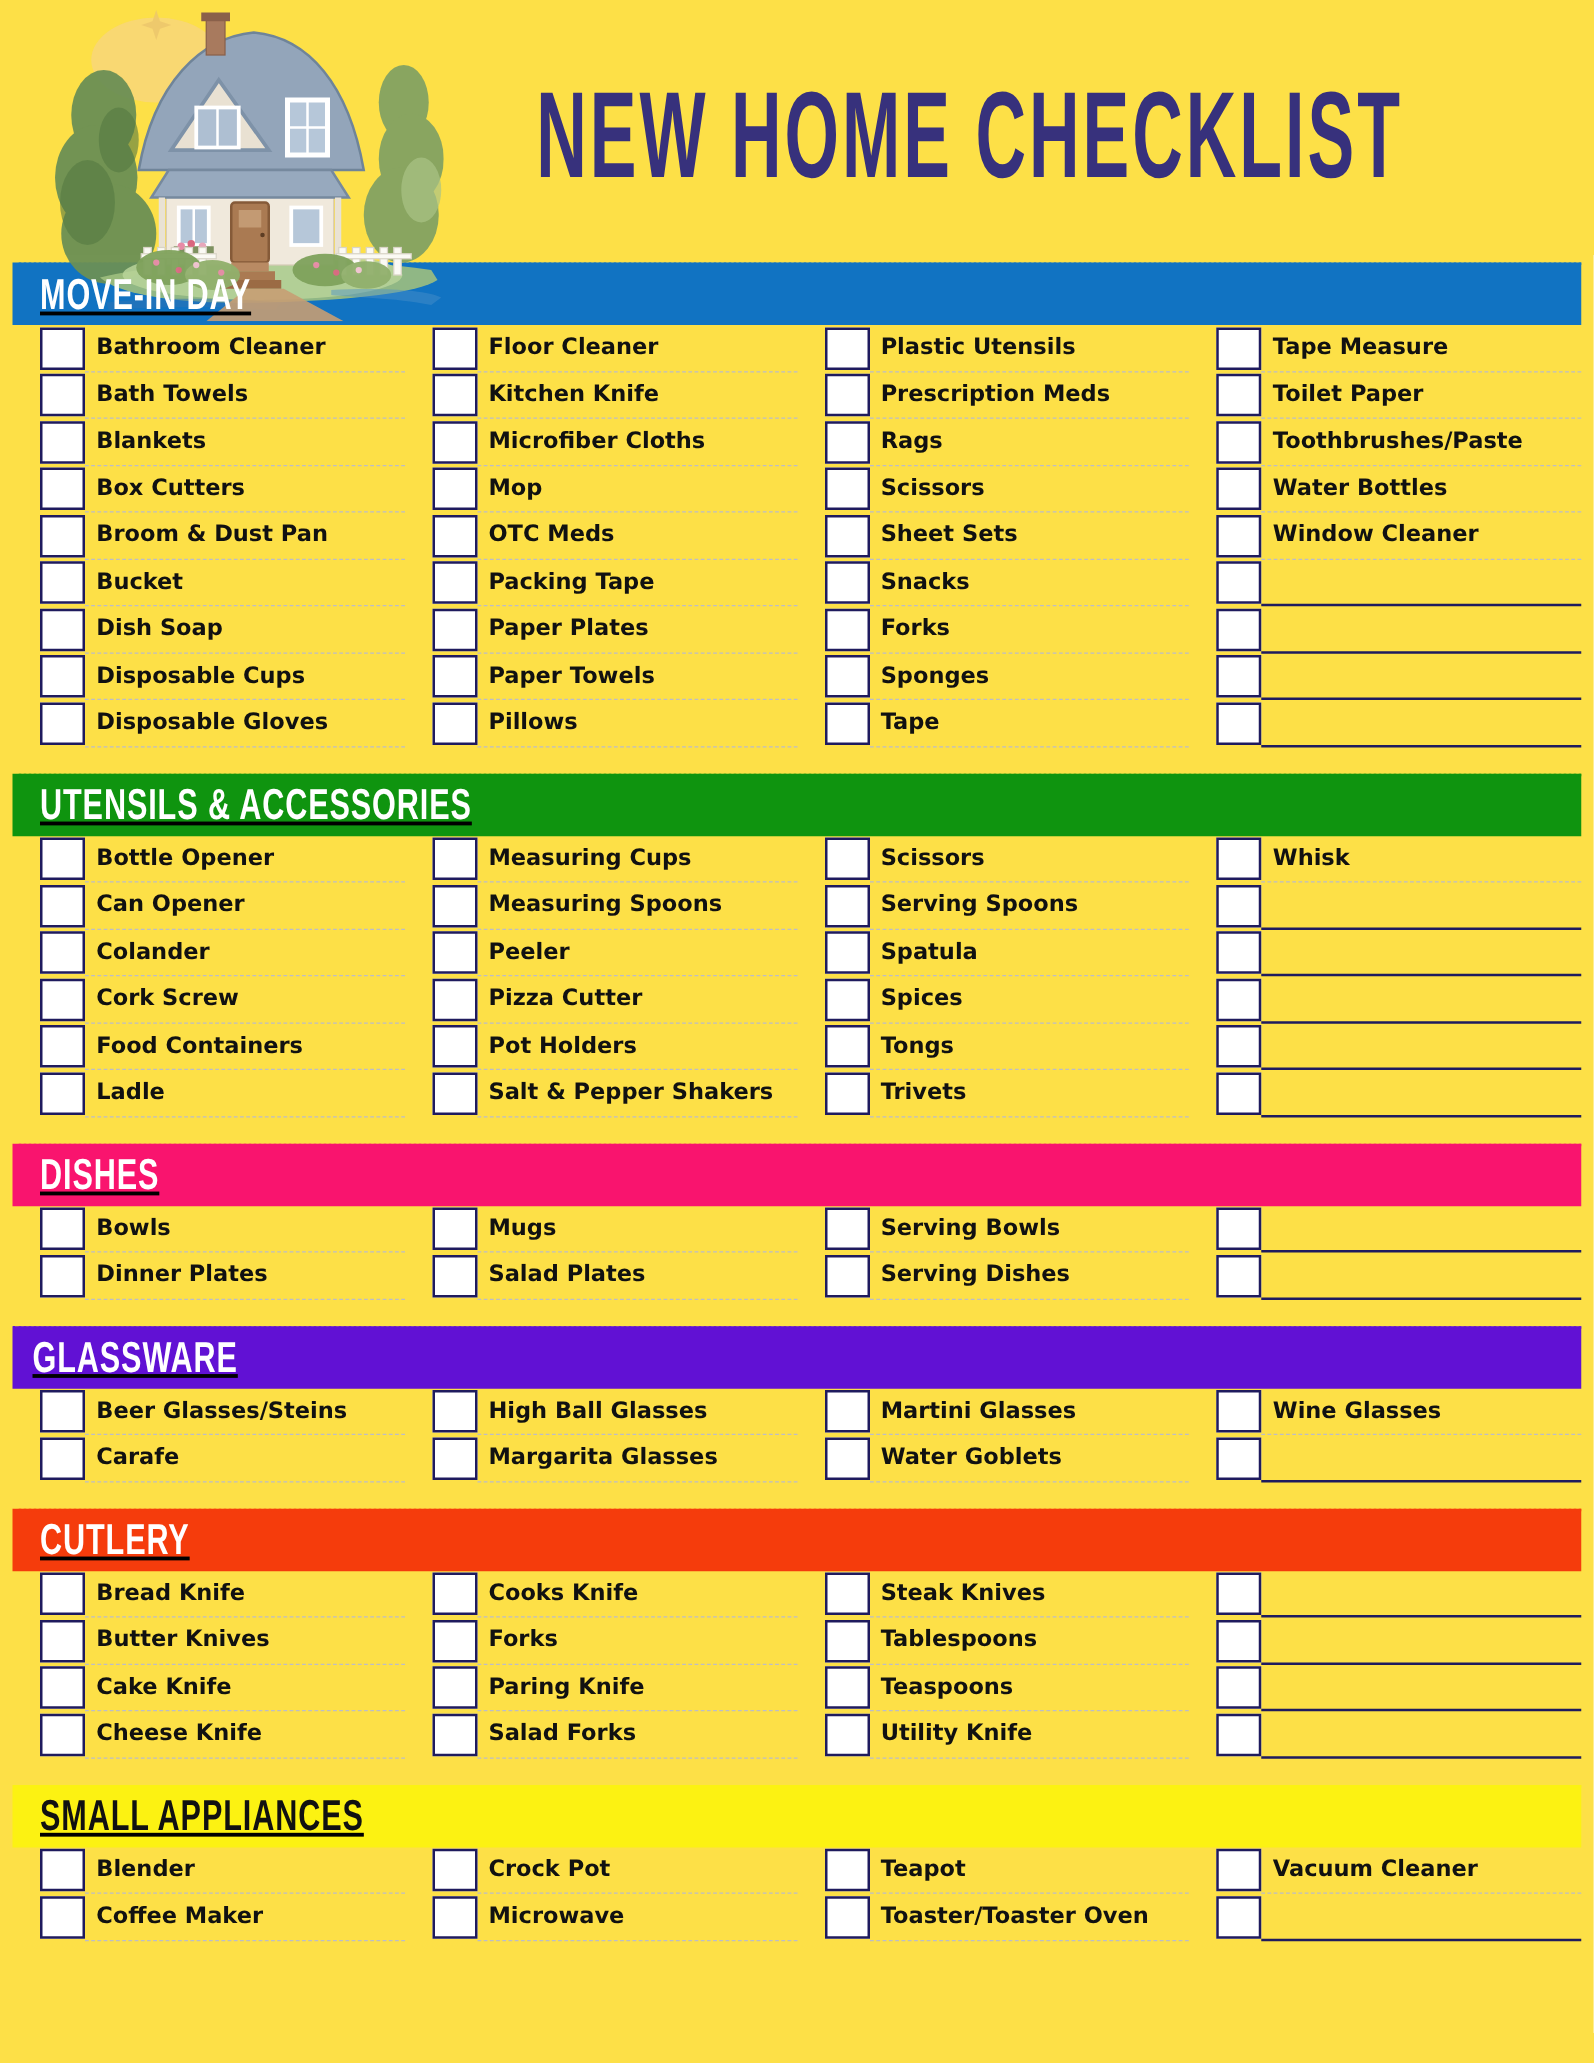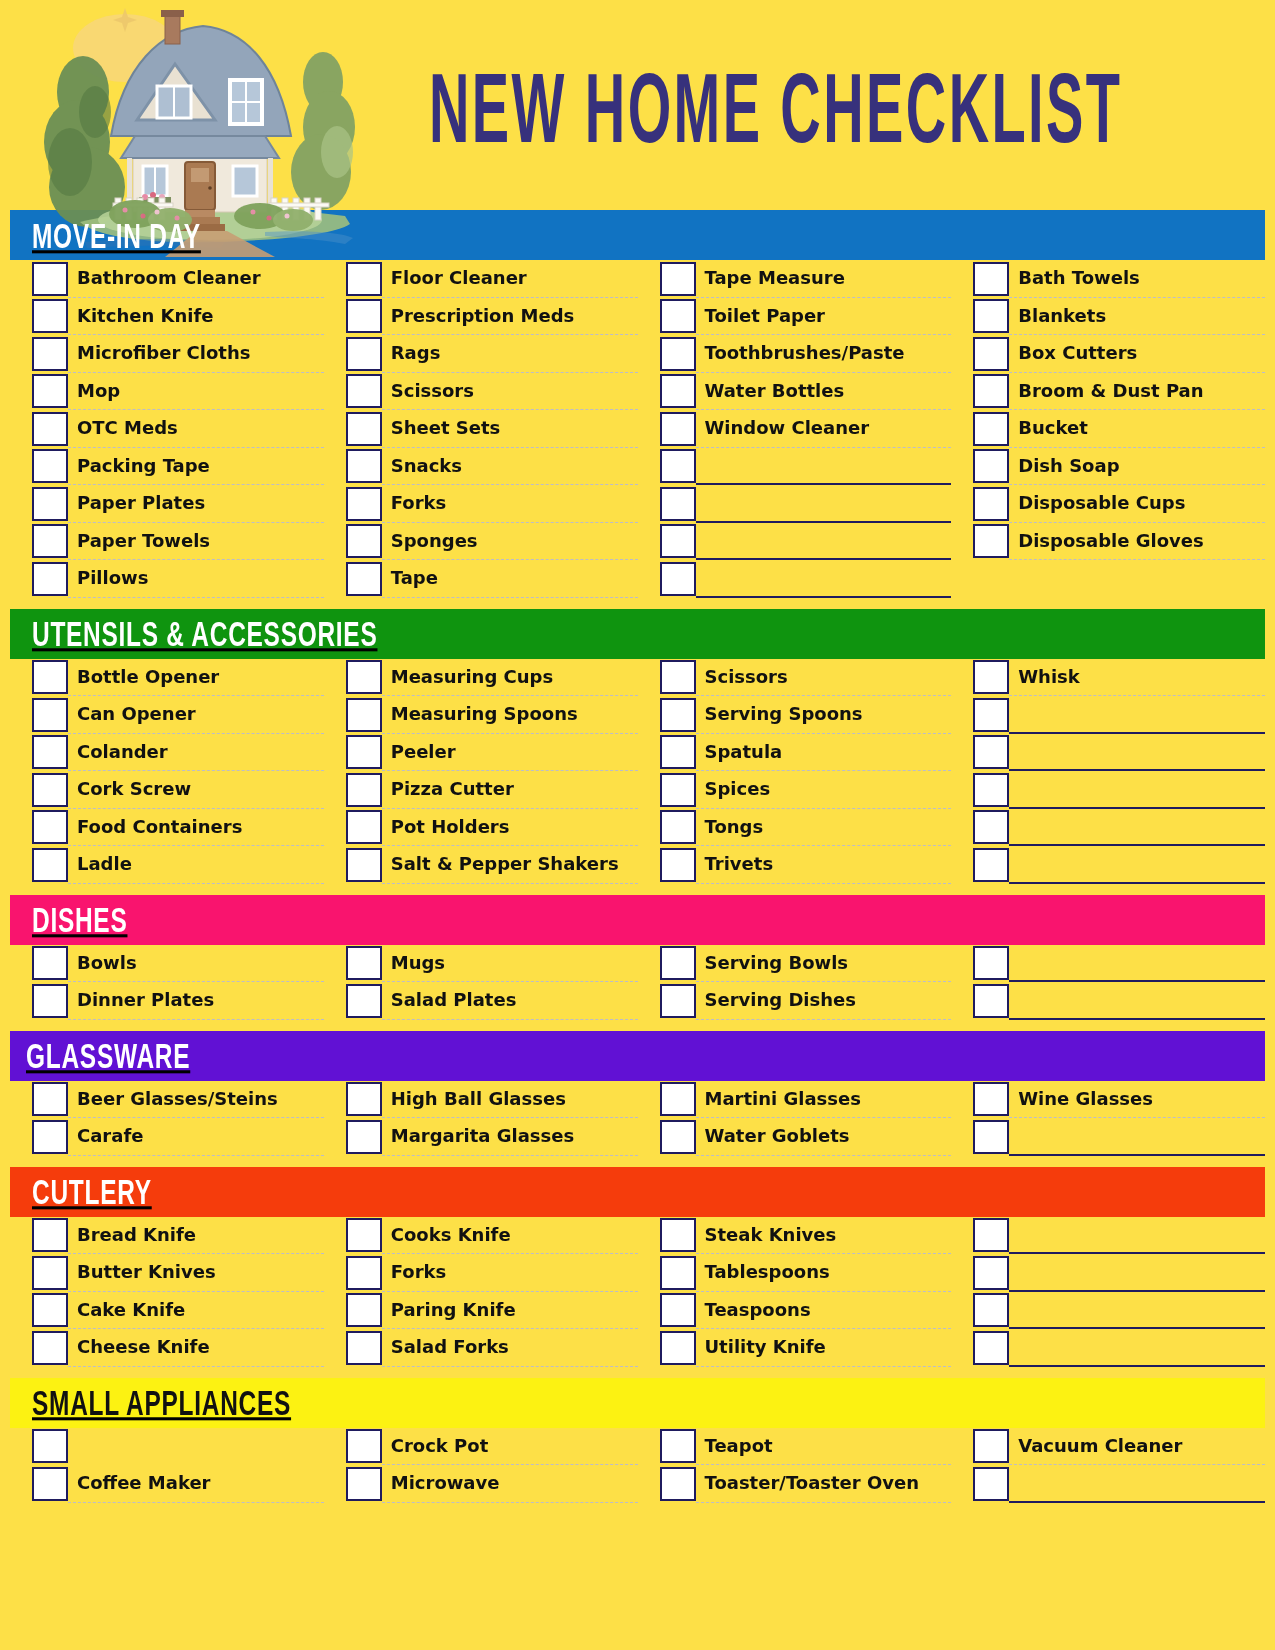--- a/index.html
+++ b/index.html
@@ -42,21 +42,21 @@
     z-index: 3;
   }
 
   
   .content {
     position: absolute;
     left: 10px;
     top: 210px;
     width: 1255px;
   }
-  .section + .section { margin-top: 11px; }
+  .section + .section { margin-top: 21px; }
   .bar {
     position: relative;
     height: 50px;
     display: flex;
     align-items: center;
     padding-left: 22px;
     border-top: 2px dotted transparent;
     text-decoration: underline;
   }
   .bar-title {
@@ -205,20 +205,24 @@
           <div class="cell">
             <span class="checkbox"></span>
             <span class="label">Bathroom Cleaner</span>
           </div>
           <div class="cell">
             <span class="checkbox"></span>
             <span class="label">Floor Cleaner</span>
           </div>
           <div class="cell">
             <span class="checkbox"></span>
+            <span class="label">Plastic Utensils</span>
+          </div>
+          <div class="cell">
+            <span class="checkbox"></span>
             <span class="label">Tape Measure</span>
           </div>
           <div class="cell">
             <span class="checkbox"></span>
             <span class="label">Bath Towels</span>
           </div>
           <div class="cell">
             <span class="checkbox"></span>
             <span class="label">Kitchen Knife</span>
           </div>
@@ -596,20 +600,21 @@
           </div>
         </div>
       </section>
       <section class="section">
         <div class="bar" style="background: rgb(252, 242, 18); border-top-color: rgb(252, 242, 18);">
           <span class="bar-title" style="color: rgb(17, 17, 17);">Small Appliances</span>
         </div>
         <div class="grid">
           <div class="cell">
             <span class="checkbox"></span>
+            <span class="label">Blender</span>
           </div>
           <div class="cell">
             <span class="checkbox"></span>
             <span class="label">Crock Pot</span>
           </div>
           <div class="cell">
             <span class="checkbox"></span>
             <span class="label">Teapot</span>
           </div>
           <div class="cell">

